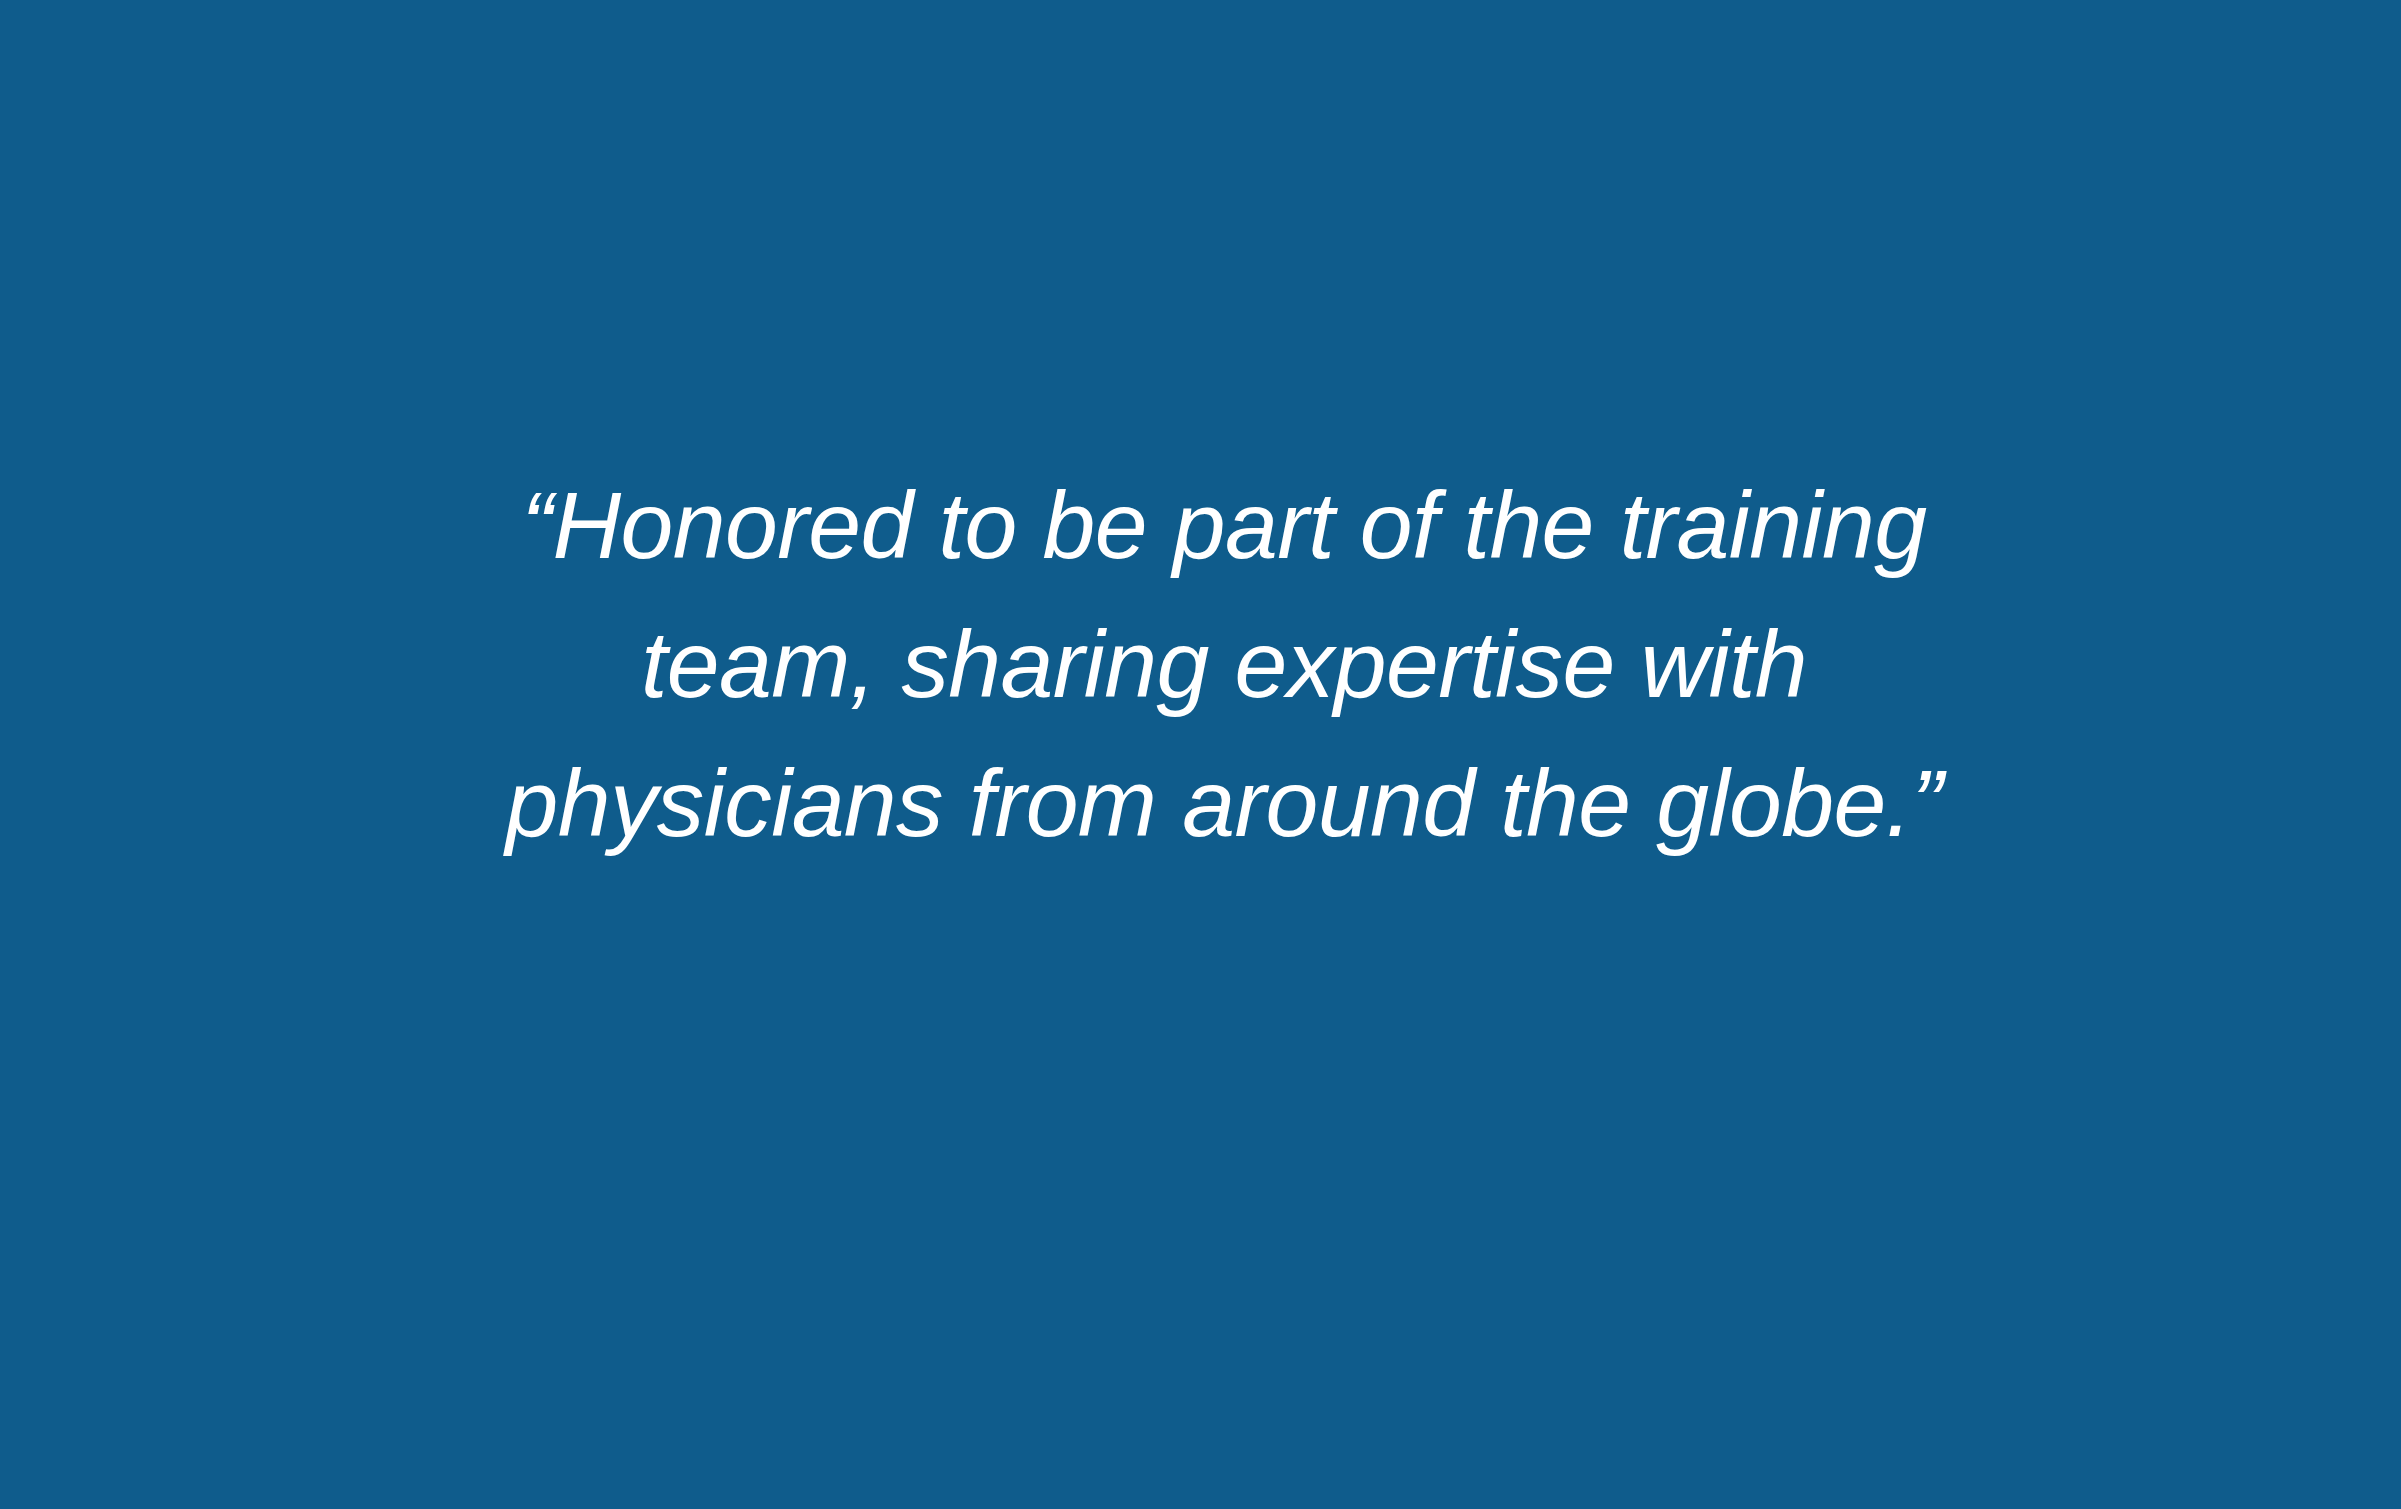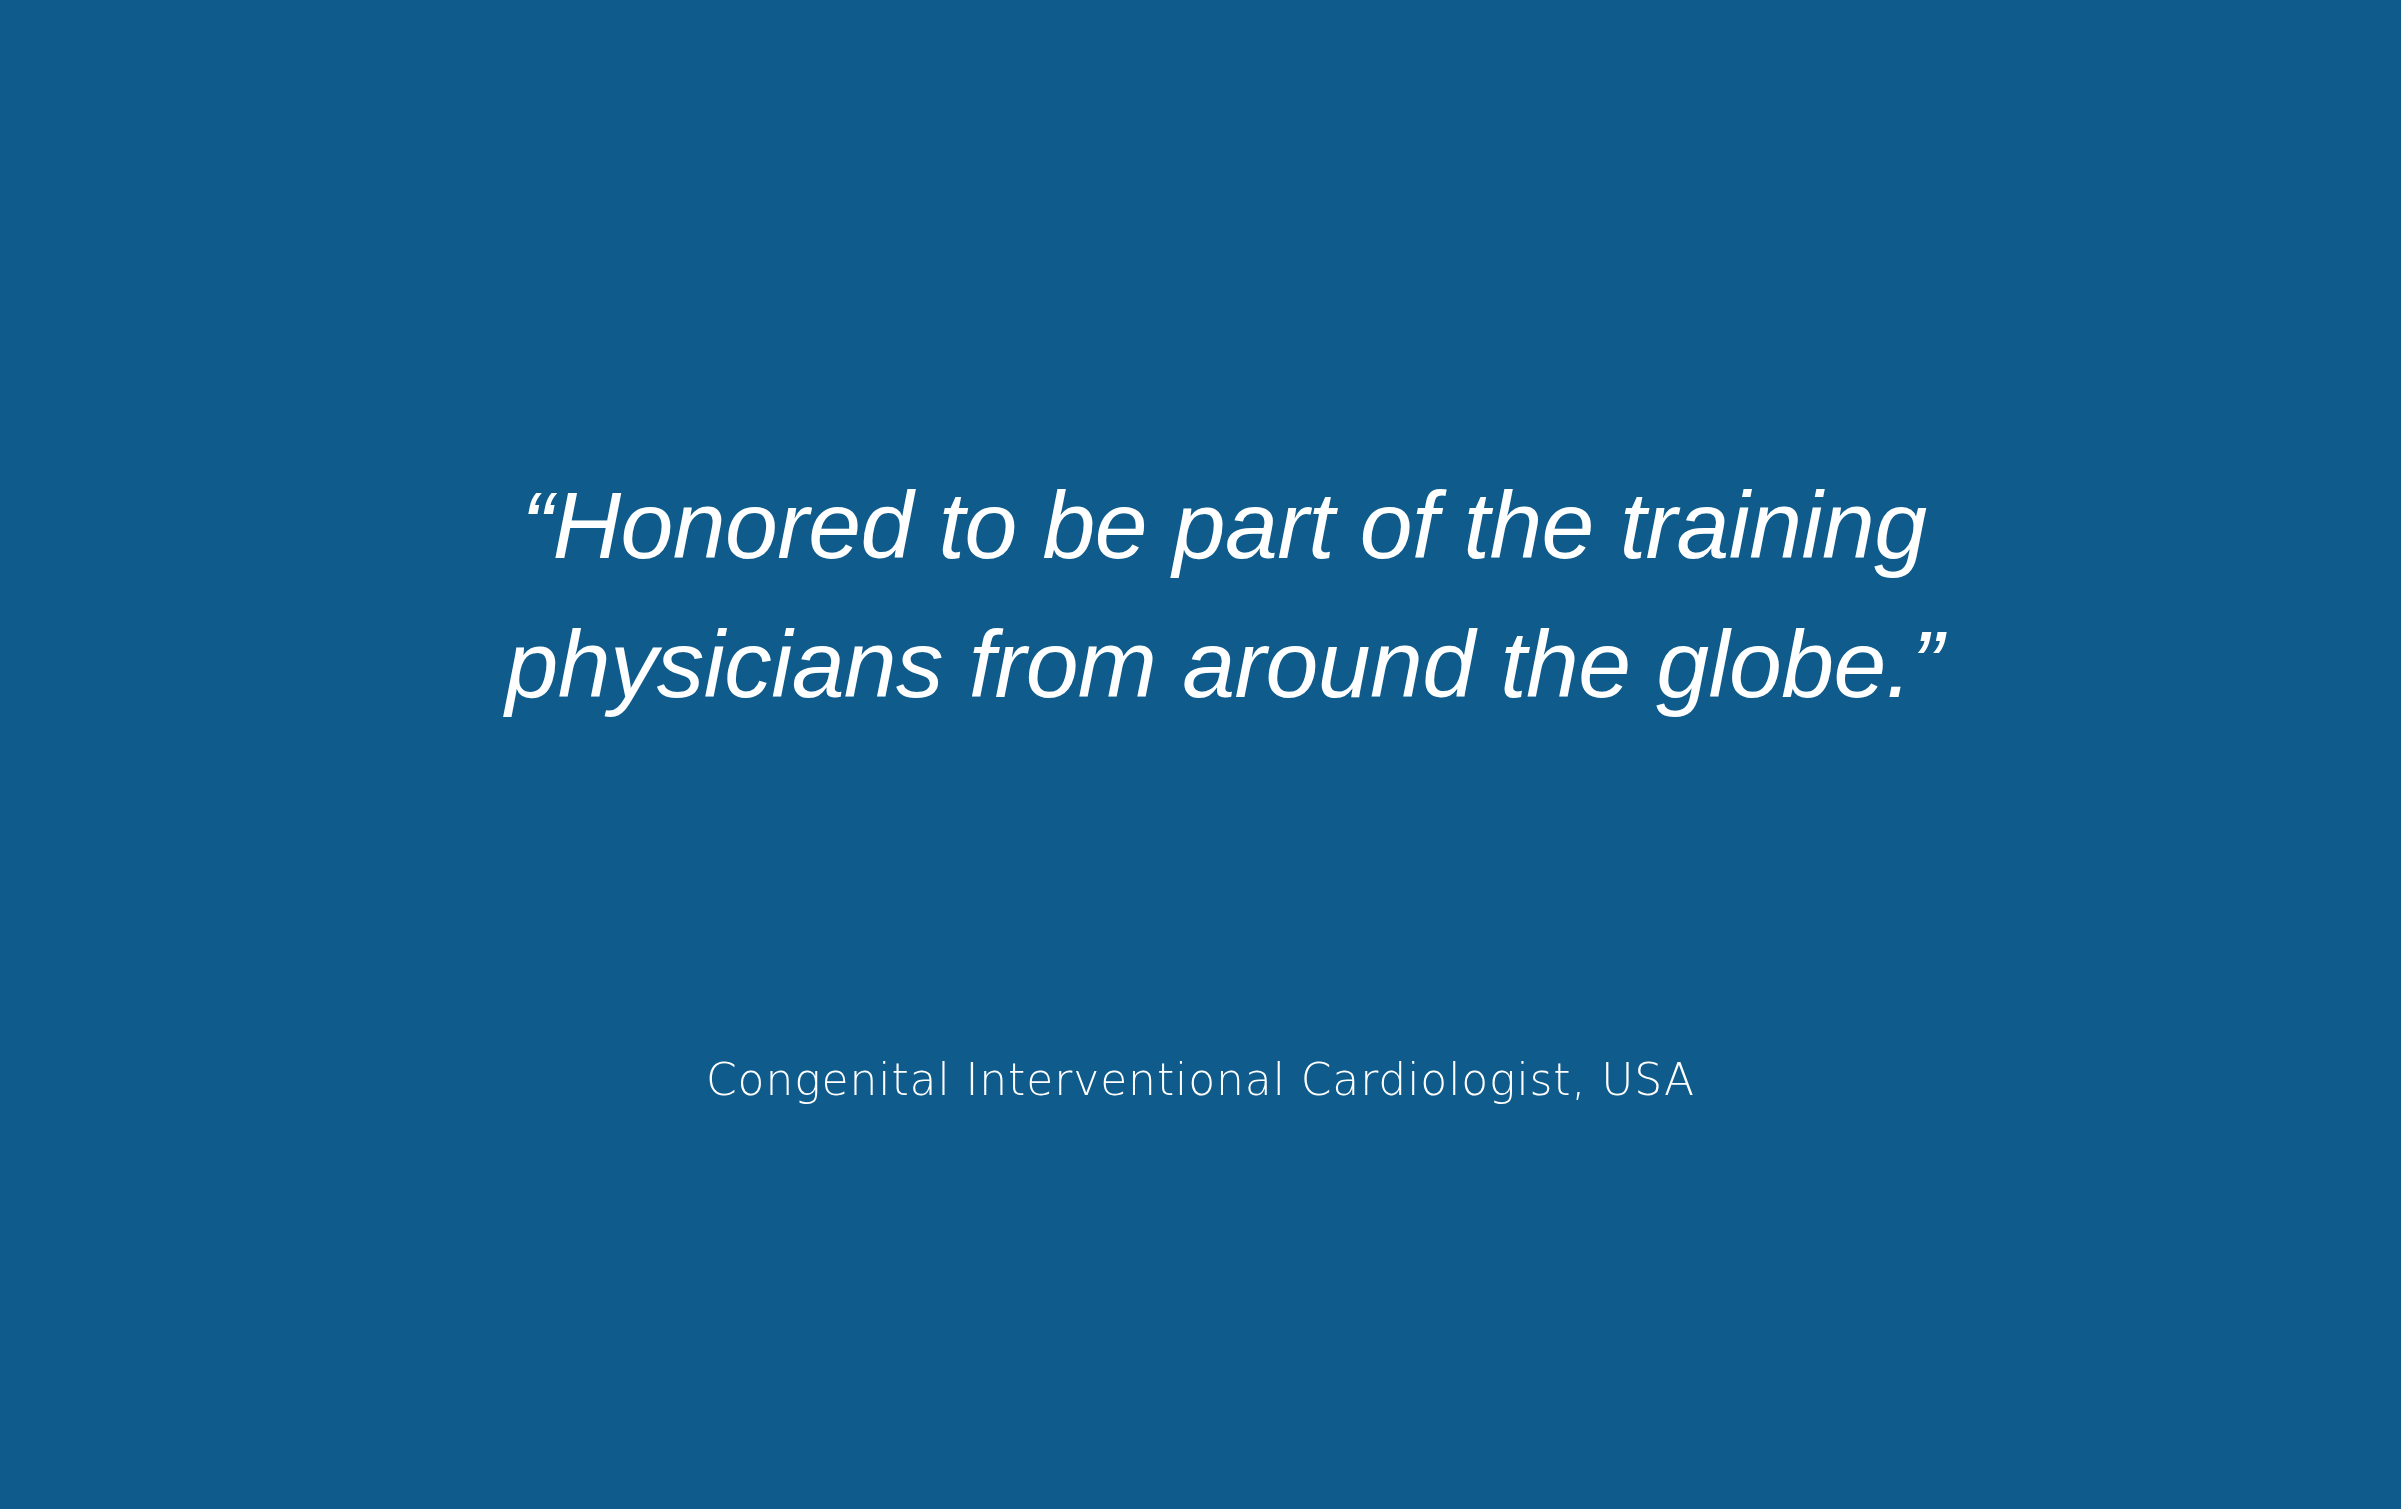--- a/index.html
+++ b/index.html
@@ -92,21 +92,21 @@
     margin-top: 7.2px;
   }
 </style>
 </head>
 <body>
 
 <div class="slide" style="background: rgb(15, 92, 140);">
 
   <div class="quote-block">
     <span class="quote-line">“Honored to be part of the training</span>
+    <span class="quote-line">team, sharing expertise with</span>
     <span class="quote-line">physicians from around the globe.”</span>
   </div>
 
   <div class="attribution-block">
-    <span class="attr-role">Congenital Interventional Cardiologist, USA</span>
   </div>
 
 </div>
 
 
 </body></html>

